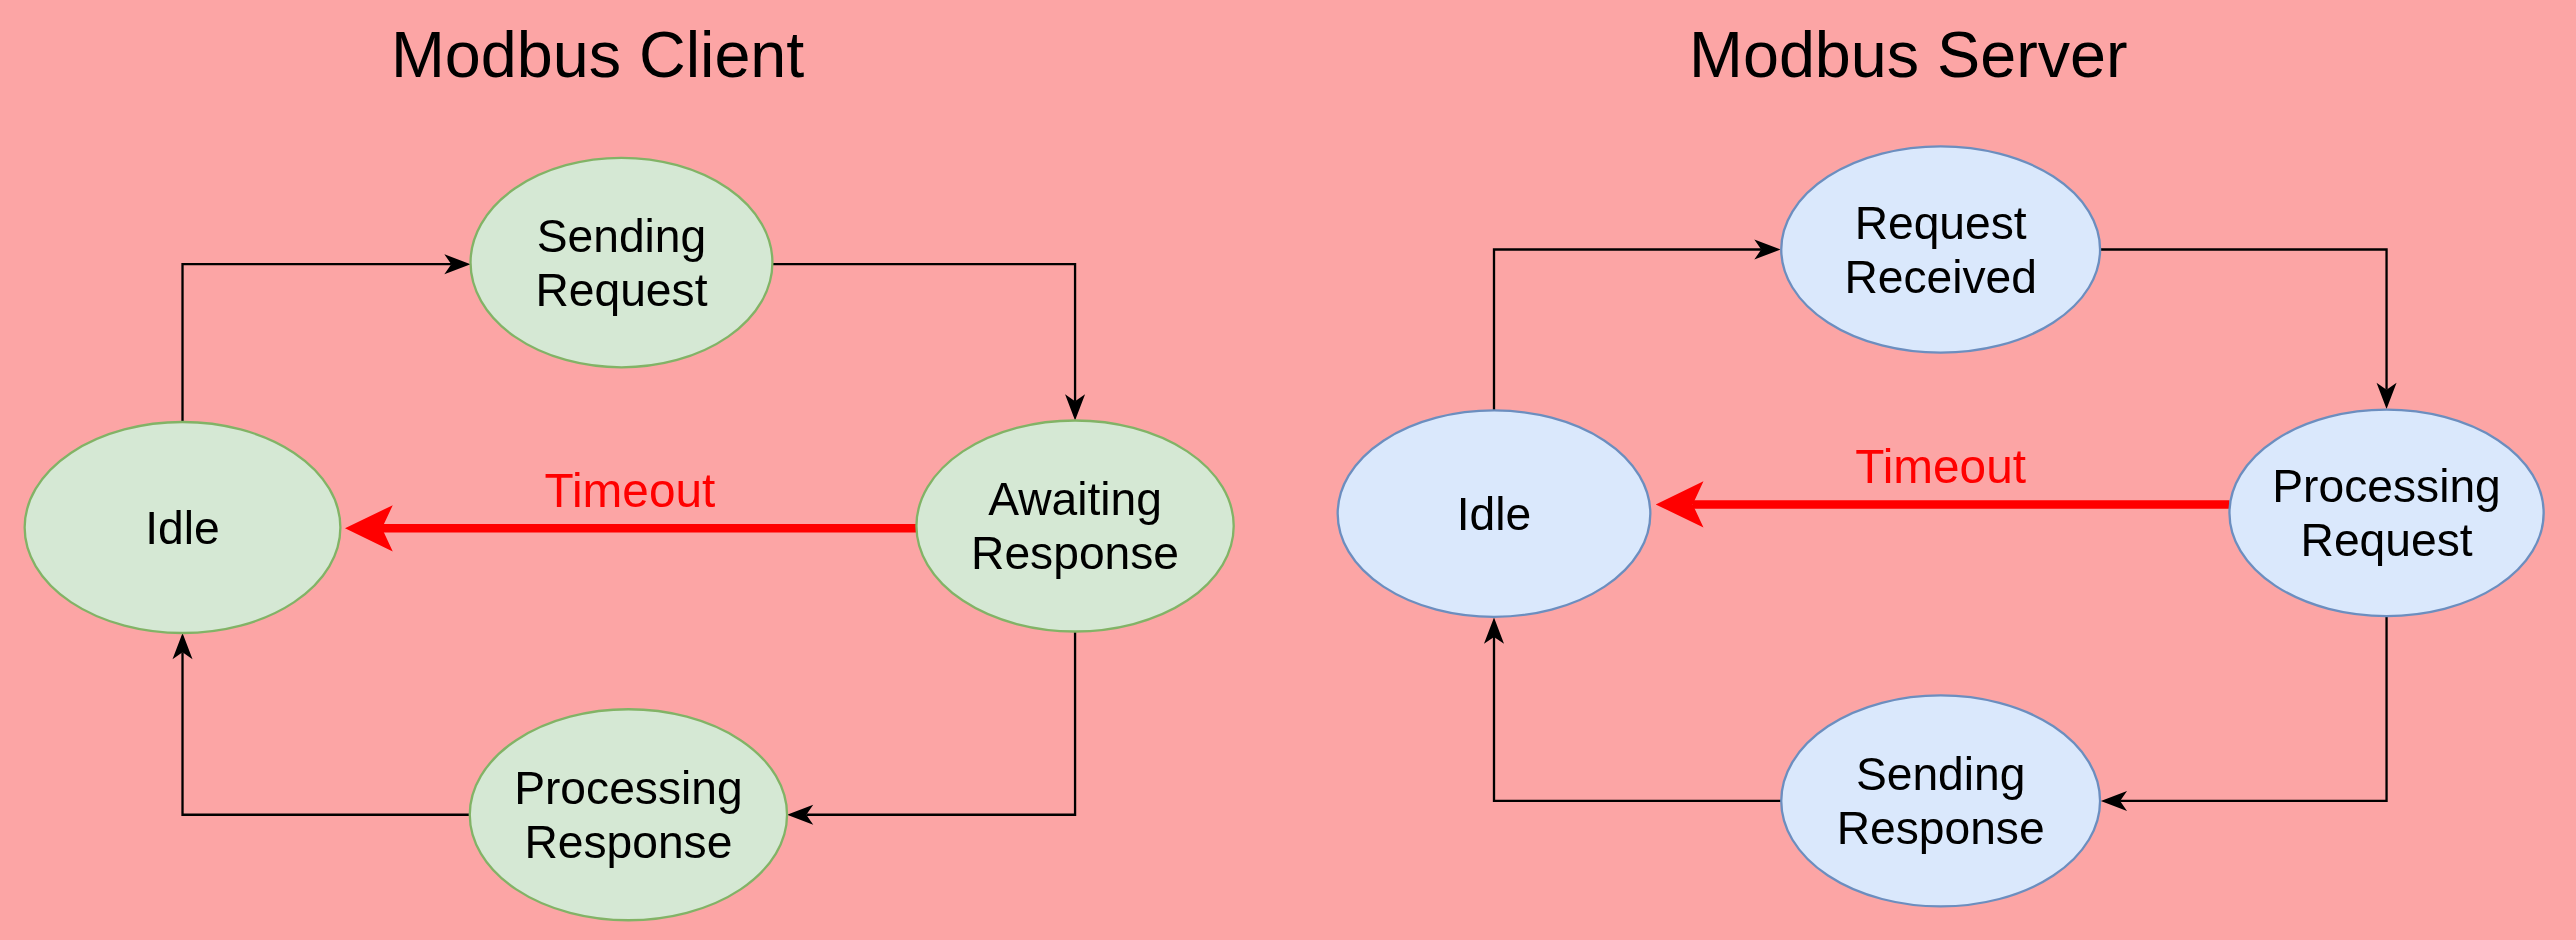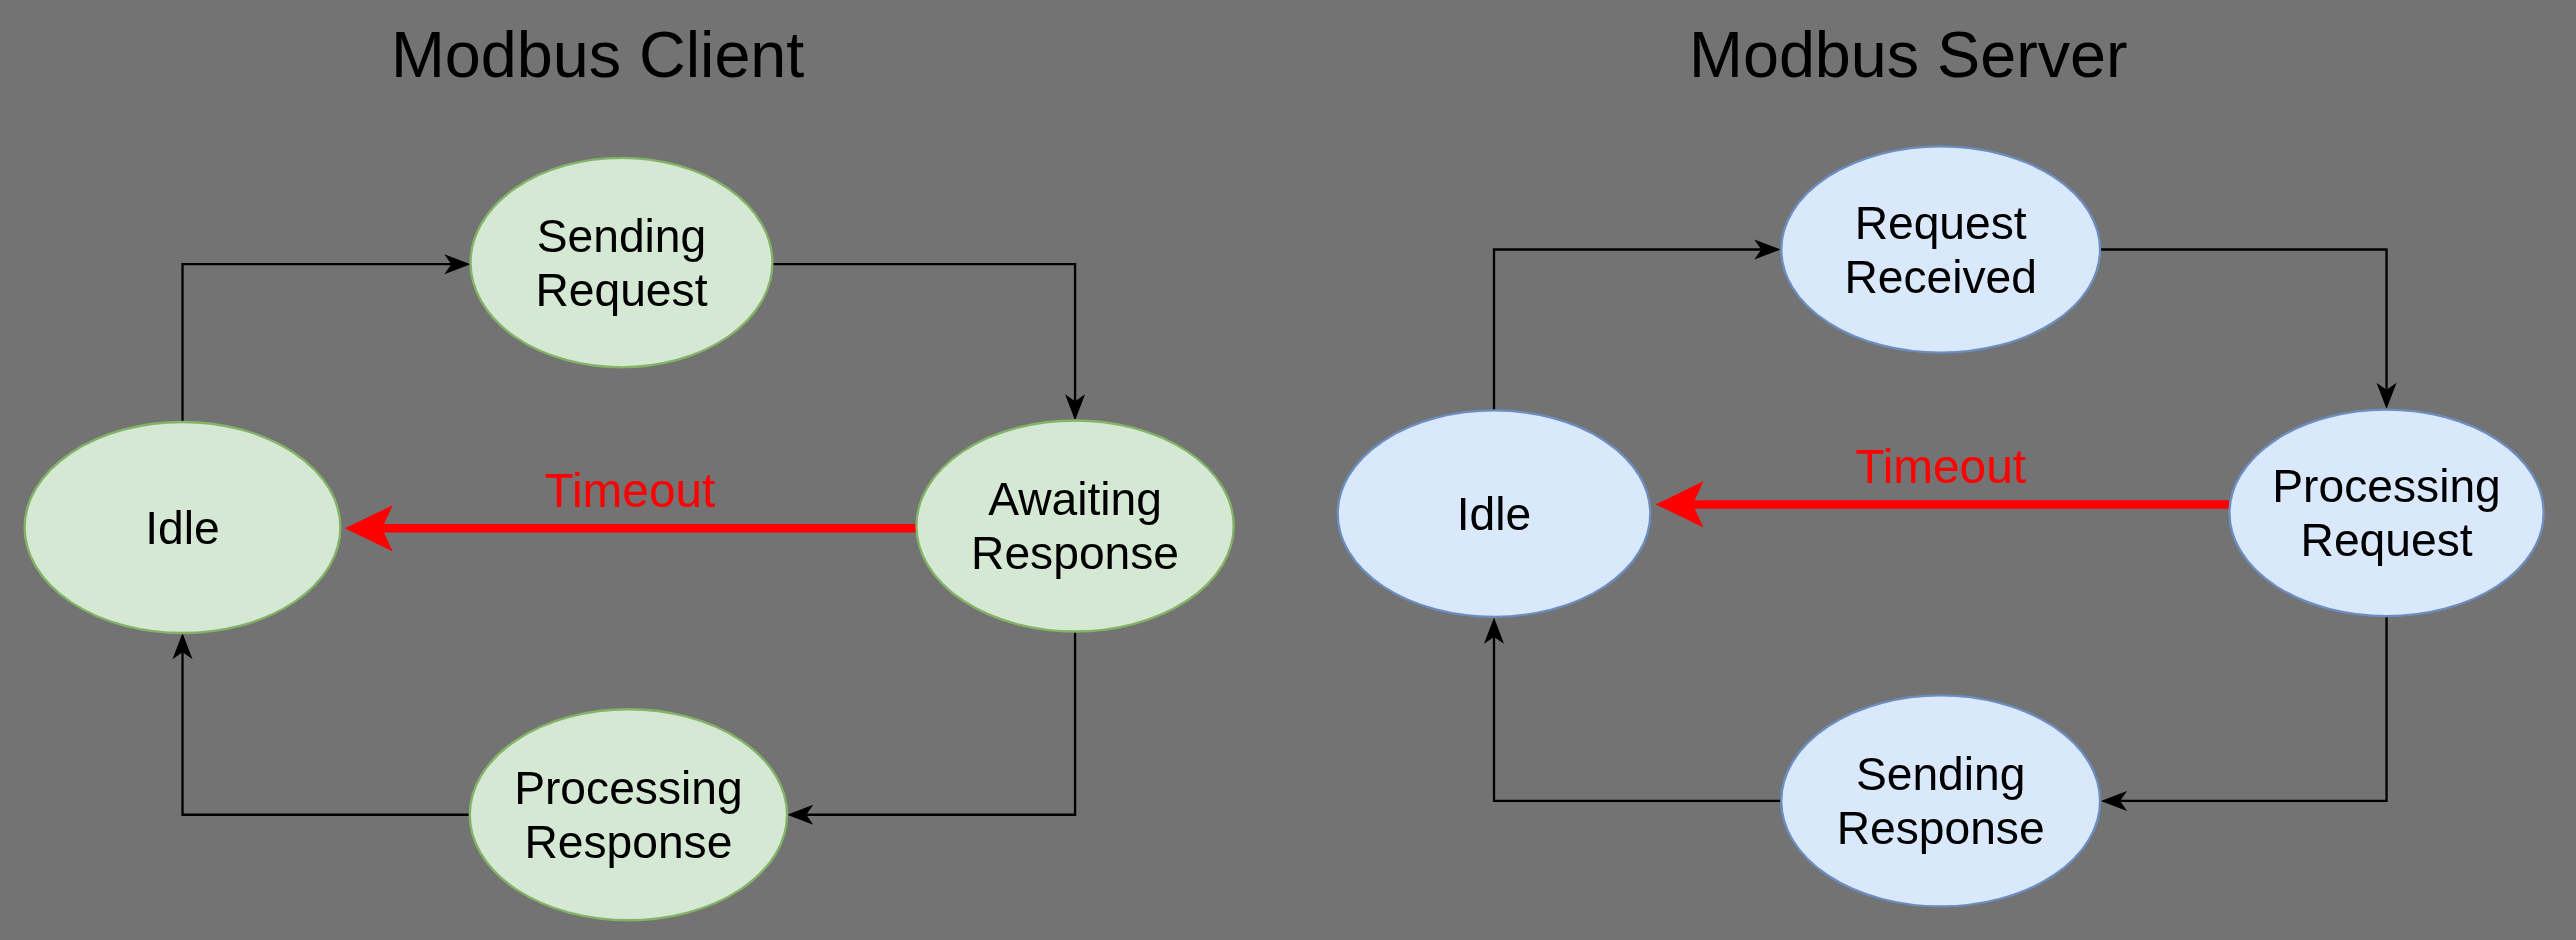--- a/index.html
+++ b/index.html
@@ -4,21 +4,21 @@
 <style>
   html, body {
     margin: 0;
     padding: 0;
     background: #ffffff;
   }
   .canvas {
     width: 100%;
     max-width: 2576px;
     margin: 0 auto;
-    background: #737373;
+    background: #fca5a5;
   }
   svg {
     display: block;
     width: 100%;
     height: auto;
   }
   .title-text {
     font-family: "Liberation Sans", sans-serif;
     font-size: 84px;
     fill: #000000;

